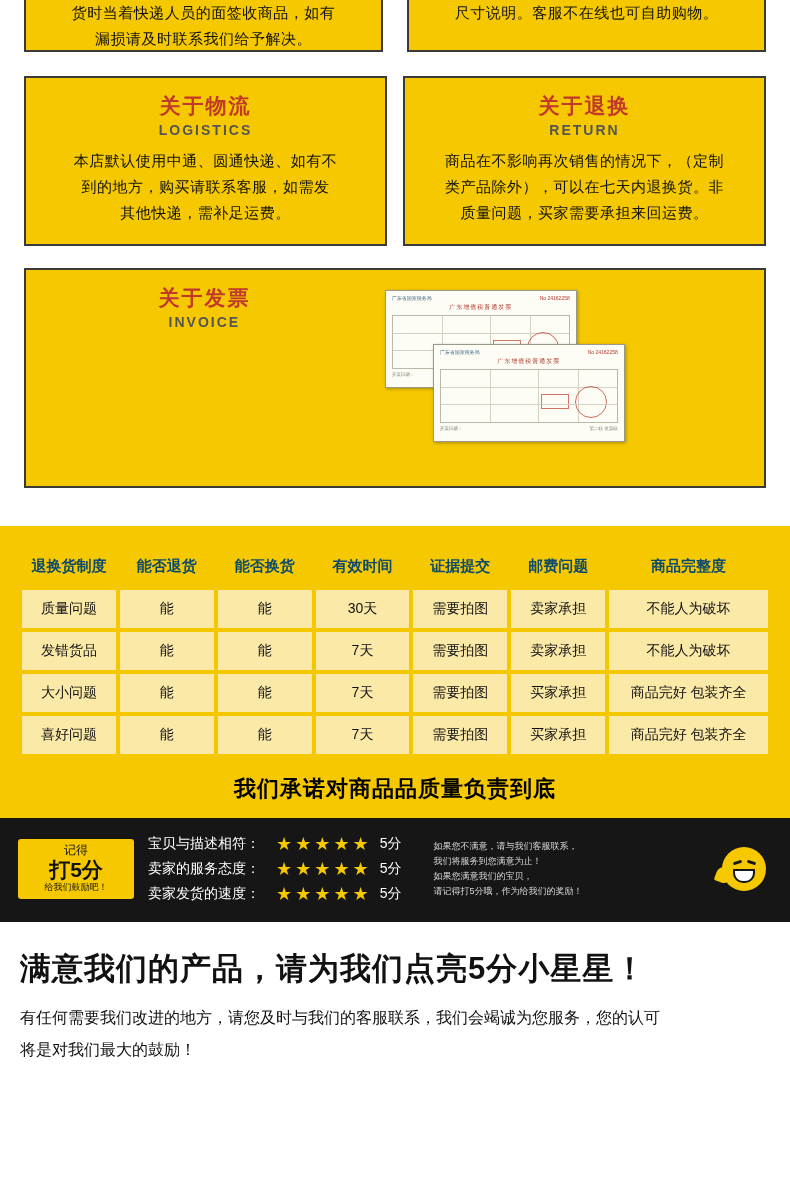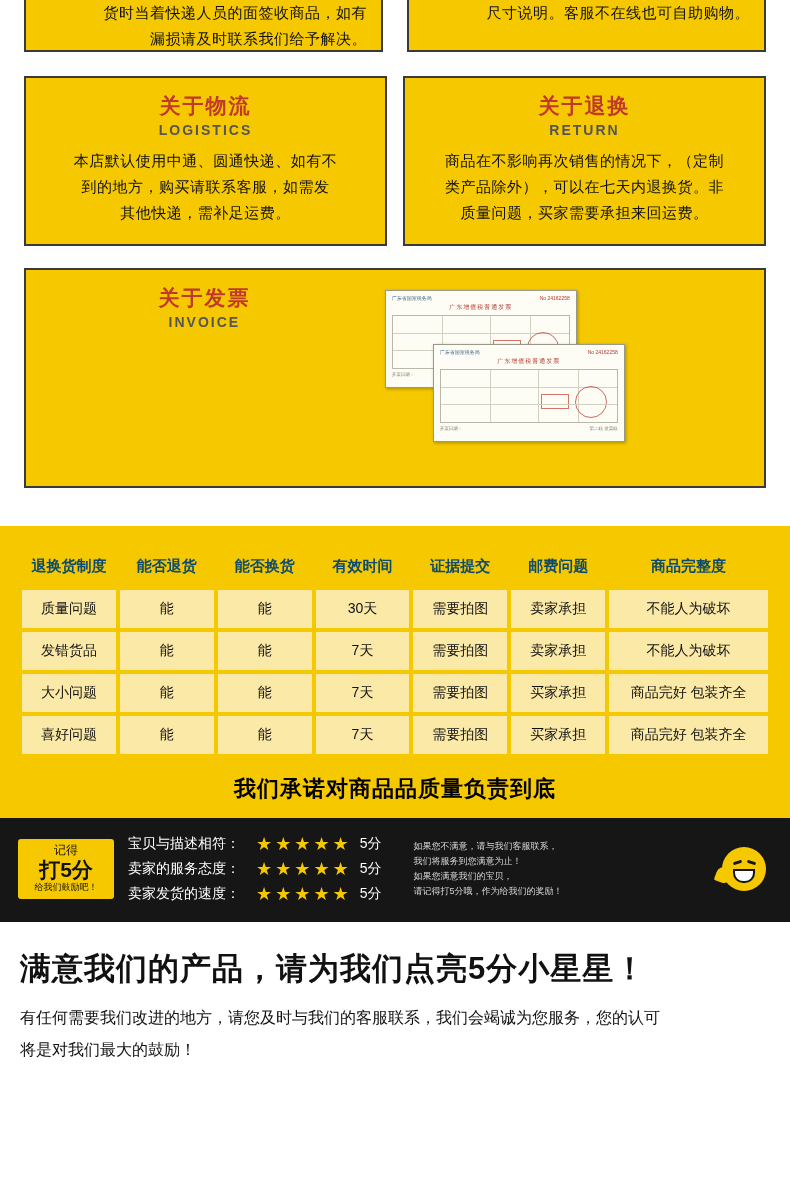--- a/index.html
+++ b/index.html
@@ -32,21 +32,20 @@
     color: #111;
   }
   .card-partial {
     flex: 1;
     padding: 0 14px;
     display: flex;
     flex-direction: column;
     justify-content: flex-start;
     border-top: none;
     overflow: hidden;
-    text-align: right;
   }
   .card-body {
     font-size: 15px;
     line-height: 26px;
     letter-spacing: 0.5px;
   }
 
   
   .mid-row {
     display: flex;
@@ -222,21 +221,21 @@
   .rating-bar {
     background: #161616;
     display: flex;
     align-items: center;
     padding: 12px 18px 14px 18px;
     box-sizing: border-box;
     gap: 14px;
   }
   .badge {
     background: #f5c800;
-    width: 96px;
+    width: 116px;
     border-radius: 3px;
     text-align: center;
     padding: 5px 0 6px 0;
     color: #111;
     line-height: 1.15;
   }
   .badge .b1 { font-size: 12px; }
   .badge .b2 { font-size: 21px; font-weight: bold; }
   .badge .b3 { font-size: 9px; }
   .rating-rows { }

